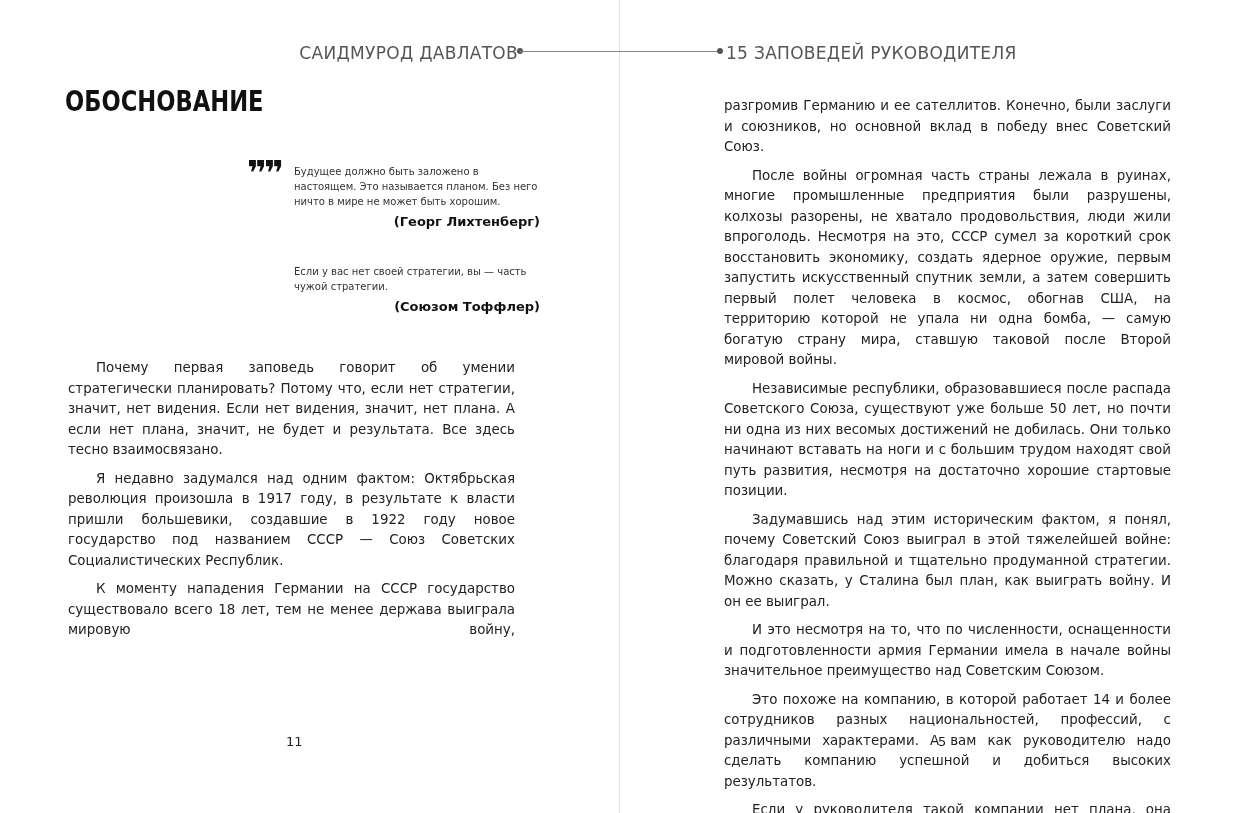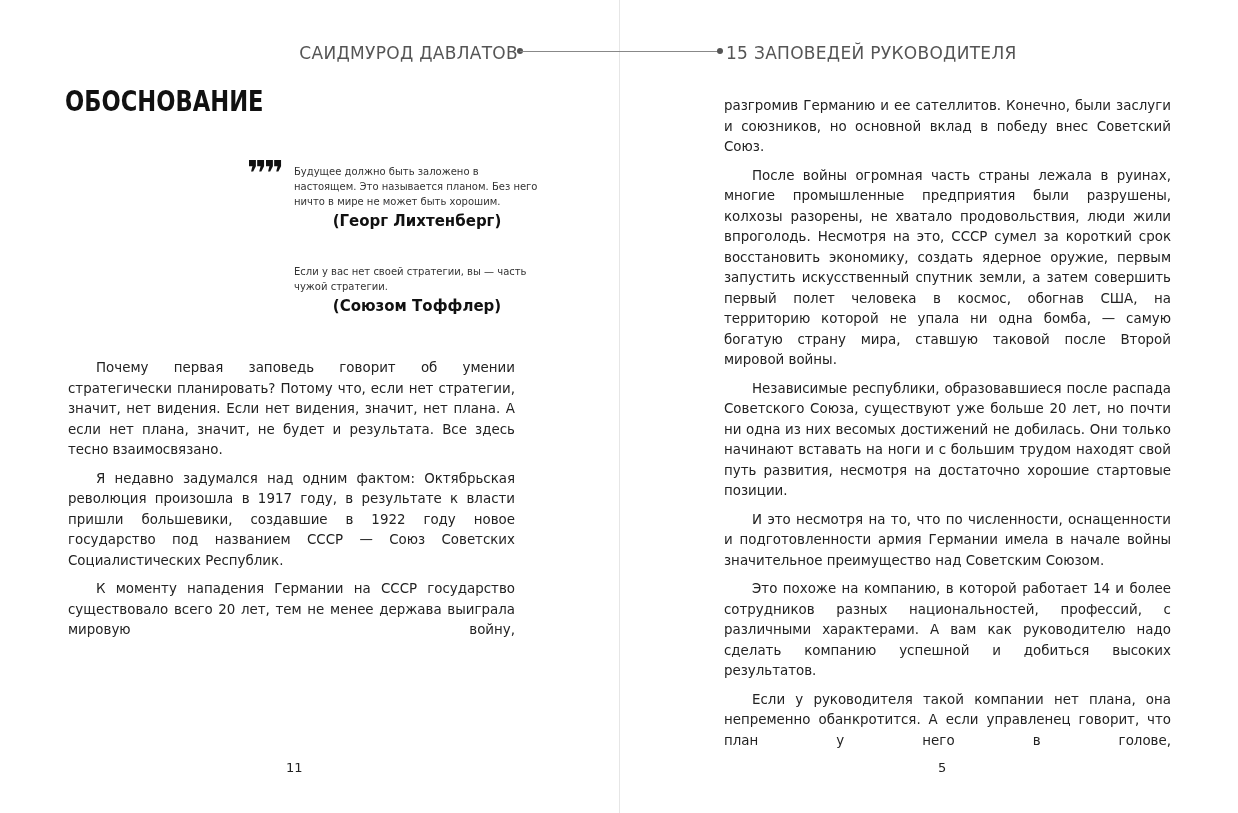--- a/index.html
+++ b/index.html
@@ -18,36 +18,36 @@
   .dot-left { left: 517px; }
   .dot-right { left: 717px; }
 
   .chapter-title {
     position: absolute; left: 65px; top: 84px; font-family: "DejaVu Sans", sans-serif;
     font-weight: bold; font-size: 29px; letter-spacing: 0px; transform: scaleX(0.78); transform-origin: left top;
     color: #111;
   }
   .epigraph { position: absolute; left: 294px; width: 246px; font-size: 10px; line-height: 15px; color: #333; }
   .epigraph .quote-text { margin: 0; text-align: left; }
-  .epigraph .author { text-align: center; font-weight: bold; font-size: 15px; color: #111; margin-top: 5px; }
+  .epigraph .author { text-align: right; font-weight: bold; font-size: 13px; color: #111; margin-top: 5px; }
   .epi1 { top: 164px; }
   .epi2 { top: 264px; }
   .quote-mark {
     position: absolute; left: 247px; top: 156px; font-family: "DejaVu Sans", sans-serif; font-weight: bold;
     font-size: 34px; line-height: 34px; color: #111; letter-spacing: -3px;
   }
 
   .column { position: absolute; width: 463px; font-size: 13.4px; line-height: 20.5px; color: #222; }
   .col-left { left: 60px; top: 350px; }
   .col-right { left: 716px; top: 88px; }
   .column p { margin: 8px; text-align: justify; text-align-last: left; }
   .column p.indent { text-indent: 28px; }
   .column p.last-cont { text-align-last: justify; }
 
-  .folio { position: absolute; top: 760px; font-size: 13px; color: #222; text-align: right; }
+  .folio { position: absolute; top: 734px; font-size: 13px; color: #222; text-align: right; }
   .folio-left { left: 286px; }
   .folio-right { left: 938px; }
 </style>
 </head>
 <body>
 
 <div class="spine"></div>
 
 <div class="running-head rh-left">САИДМУРОД ДАВЛАТОВ</div>
 <div class="rh-dot dot-left"></div>
@@ -65,27 +65,28 @@
 </div>
 
 <div class="epigraph epi2">
   <p class="quote-text">Если у вас нет своей стратегии, вы — часть чужой стратегии.</p>
   <div class="author">(Союзом Тоффлер)</div>
 </div>
 
 <div class="column col-left">
   <p class="indent">Почему первая заповедь говорит об умении стратегически планировать? Потому что, если нет стратегии, значит, нет видения. Если нет видения, значит, нет плана. А если нет плана, значит, не будет и результата. Все здесь тесно взаимосвязано.</p>
   <p class="indent">Я недавно задумался над одним фактом: Октябрьская революция произошла в 1917 году, в результате к власти пришли большевики, создавшие в 1922 году новое государство под названием СССР — Союз Советских Социалистических Республик.</p>
-  <p class="indent last-cont">К моменту нападения Германии на СССР государство существовало всего 20 лет, тем не менее держава выиграла мировую войну,</p>
+  <p class="indent last-cont">К моменту нападения Германии на СССР государство существовало всего 18 лет, тем не менее держава выиграла мировую войну,</p>
 </div>
 
 <div class="folio folio-left">11</div>
 
 <div class="column col-right">
   <p>разгромив Германию и ее сателлитов. Конечно, были заслуги и союзников, но основной вклад в победу внес Советский Союз.</p>
   <p class="indent">После войны огромная часть страны лежала в руинах, многие промышленные предприятия были разрушены, колхозы разорены, не хватало продовольствия, люди жили впроголодь. Несмотря на это, СССР сумел за короткий срок восстановить экономику, создать ядерное оружие, первым запустить искусственный спутник земли, а затем совершить первый полет человека в космос, обогнав США, на территорию которой не упала ни одна бомба, — самую богатую страну мира, ставшую таковой после Второй мировой войны.</p>
-  <p class="indent">Независимые республики, образовавшиеся после распада Советского Союза, существуют уже больше 20 лет, но почти ни одна из них весомых достижений не добилась. Они только начинают вставать на ноги и с большим трудом находят свой путь развития, несмотря на достаточно хорошие стартовые позиции.</p>
+  <p class="indent">Независимые республики, образовавшиеся после распада Советского Союза, существуют уже больше 50 лет, но почти ни одна из них весомых достижений не добилась. Они только начинают вставать на ноги и с большим трудом находят свой путь развития, несмотря на достаточно хорошие стартовые позиции.</p>
+  <p class="indent">Задумавшись над этим историческим фактом, я понял, почему Советский Союз выиграл в этой тяжелейшей войне: благодаря правильной и тщательно продуманной стратегии. Можно сказать, у Сталина был план, как выиграть войну. И он ее выиграл.</p>
   <p class="indent">И это несмотря на то, что по численности, оснащенности и подготовленности армия Германии имела в начале войны значительное преимущество над Советским Союзом.</p>
   <p class="indent">Это похоже на компанию, в которой работает 14 и более сотрудников разных национальностей, профессий, с различными характерами. А вам как руководителю надо сделать компанию успешной и добиться высоких результатов.</p>
   <p class="indent last-cont">Если у руководителя такой компании нет плана, она непременно обанкротится. А если управленец говорит, что план у него в голове,</p>
 </div>
 
 <div class="folio folio-right">5</div>
 
 </body></html>

